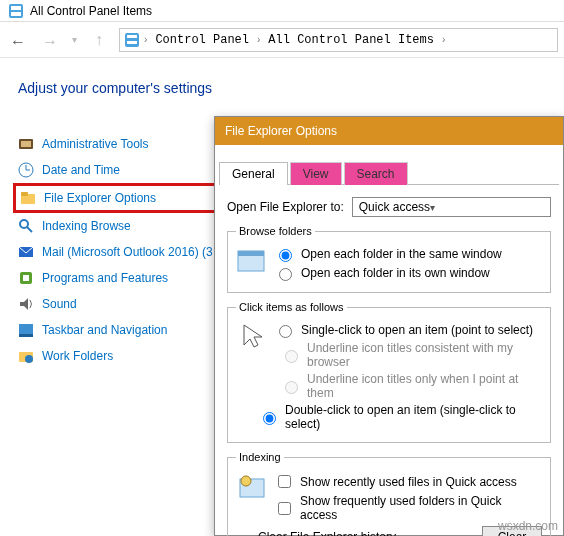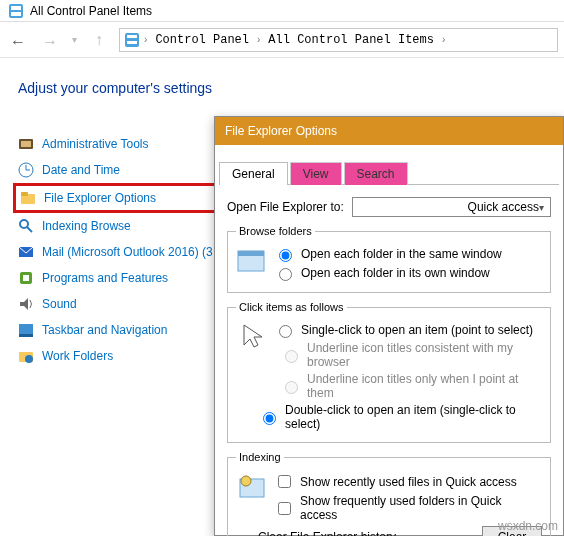--- a/index.html
+++ b/index.html
@@ -31,21 +31,21 @@
 
   
   .dialog { position:absolute; left:214px; top:116px; width:350px; height:420px; background:#fff; border:1px solid #888; box-shadow:0 3px 10px rgba(0,0,0,.3); }
   .dlg-title { height:28px; background:#d89020; color:#fff; display:flex; align-items:center; padding:0 10px; font-size:12px; }
   .tabs { display:flex; border-bottom:1px solid #bbb; margin:6px 4px 0 4px; }
   .tab { padding:4px 12px 4px 12px; background:#fff; border:1px solid #bbb; border-bottom:none; margin-right:2px; position:relative; top:1px; font-size:12px;margin-top:10px;}
   .tab.inactive { background:#ec4899; color:#333; border-color:#ccc;}
   .dlg-body { padding:8px 12px 8px 12px; font-size:12px; }
 
   .row { display:flex; align-items:center; gap:8px; margin:4px 0 8px 0; }
-  .combo { flex:1; border:1px solid #888; height:20px; display:flex; align-items:center; padding:0 6px; justify-content:flex-end; background:#fff; }
+  .combo { flex:1; border:1px solid #888; height:20px; display:flex; align-items:center; padding:0 6px; justify-content:flex-start; background:#fff; }
   .combo .cv { font-size:12px; }
   .combo .ar { font-size:10px; color:#555; }
 
   fieldset { border:1px solid #bbb; margin:0 0 8px 0; padding:6px 8px 8px 8px; }
   legend { font-size:11px; padding:0 3px; }
   .opt { display:flex; align-items:center; gap:6px; margin:3px 0 3px 22px; font-size:12px; }
   .opt.sub { margin-left:44px; color:#888; }
   .opt.sub input { accent-color:#888; }
   .grp-icon { float:left; width:32px; height:32px; margin:2px 6px 0 0; }
   .chk { width:13px; height:13px; }

